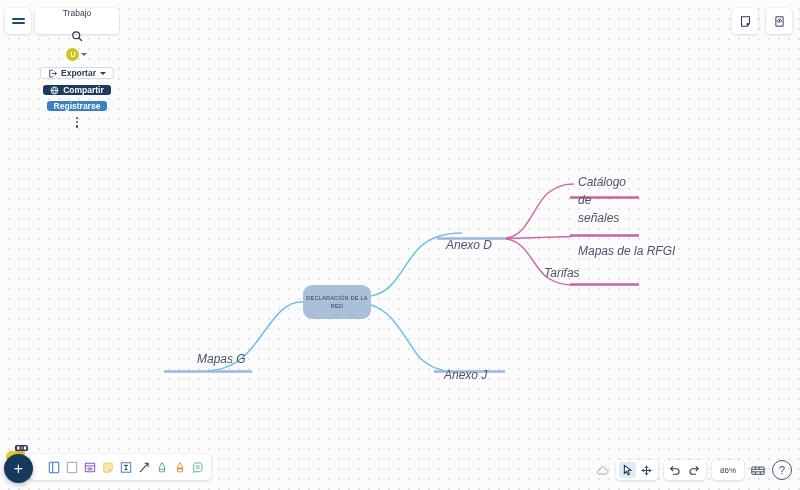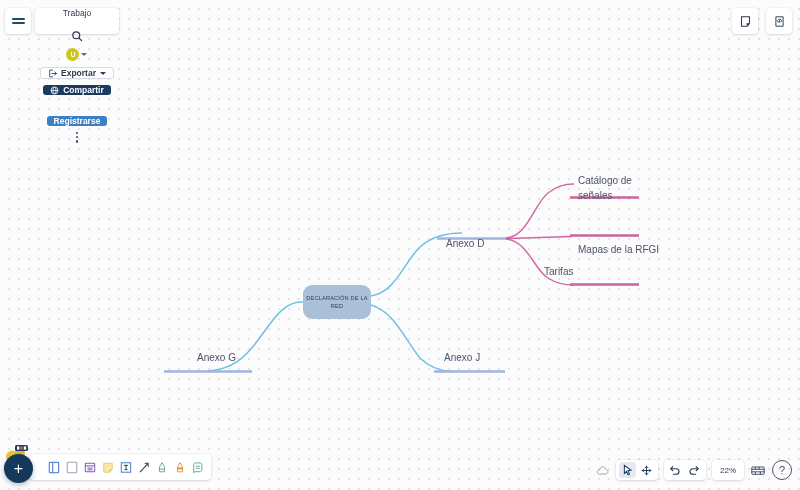--- a/index.html
+++ b/index.html
@@ -73,40 +73,41 @@
     height: 18px; padding: 0 7px;
     border-radius: 3px;
     font-size: 8.5px; white-space: nowrap;
     cursor: pointer;
     font-weight: bold;
   }
   .btn-outline {
     background: #ffffff; border: 1px solid #d6dae2; color: #2f3b52;
   }
   .btn-dark { background: #1b3a5c; color: #ffffff; }
-  .btn-blue { background: #3d80c2; color: #ffffff; margin-top: 15px; }
+  .btn-blue { background: #3d80c2; color: #ffffff; }
   .kebab { display: flex; flex-direction: column; gap: 2px; padding: 0 5px; cursor: pointer; }
   .kebab i { width: 2.2px; height: 2.2px; border-radius: 50%; background: #3b475e; display: block; }
 
   
   .tr-group { position: absolute; right: 8px; top: 8px; display: flex; gap: 8px; }
   .tr-btn {
     width: 26px; height: 26px; background: #ffffff; border-radius: 4px;
     box-shadow: 0 1px 3px rgba(30,40,70,.16), 0 0 0 .5px rgba(40,50,80,.05);
     display: flex; align-items: center; justify-content: center; cursor: pointer;
   }
 
   
   #canvas { position: absolute; inset: 0; }
   .node-label {
     position: absolute;
-    font-size: 10px;
+    font-size: 12px;
     color: #4b5468;
     white-space: nowrap;
     cursor: pointer;
+    font-style: italic;
   }
   .node-label.wrap { white-space: normal; width: 58px; line-height: 1.5; }
 
   .central {
     position: absolute;
     left: 303px; top: 285px;
     width: 68px; height: 34px;
     background: #a9c0d8;
     border-radius: 9px;
     display: flex; align-items: center; justify-content: center;
@@ -243,22 +244,22 @@
     <path d="M506 238.5 L 572 236.5" fill="none" stroke="#d2669f" stroke-width="1.4"></path>
     <line x1="570" y1="235.5" x2="639" y2="235.5" stroke="#c9659c" stroke-width="2.6"></line>
 
     <path d="M506 239 C 528 241, 534 270, 548 278 C 557 284, 565 285, 574 285" fill="none" stroke="#d2669f" stroke-width="1.4"></path>
     <line x1="570" y1="284.5" x2="639" y2="284.5" stroke="#c9659c" stroke-width="2.6"></line>
   </svg>
 
   <div class="central">DECLARACIÓN DE LA RED</div>
 
   <div class="node-label" style="left:446px; top:222px;margin-top:16px;">Anexo D</div>
-  <div class="node-label" style="left:197px; top:352px;">Anexo G</div>
-  <div class="node-label" style="left:444px; top:352px;">Anexo J</div>
+  <div class="node-label" style="left:197px; top:352px;">Mapas G</div>
+  <div class="node-label" style="left:444px; top:368px;">Anexo J</div>
 
   <div class="node-label wrap" style="left:578px; top:173px;">Catálogo de señales</div>
   <div class="node-label" style="left:578px; top:222px;margin-top:22px;">Mapas de la RFGI</div>
   <div class="node-label" style="left:544px; top:266px;">Tarifas</div>
 
   <svg class="fab-deco" width="26" height="20" viewBox="0 0 26 20">
     <ellipse cx="6" cy="13" rx="6" ry="6.5" fill="#e8c93c"></ellipse>
     <ellipse cx="14" cy="9" rx="5" ry="5.5" fill="#d9b836"></ellipse>
     <rect x="9" y="1" width="13" height="6" rx="1.6" fill="#1d3f63"></rect>
     <rect x="11" y="2.4" width="2.4" height="3.2" fill="#ffffff"></rect>
@@ -355,21 +356,21 @@
         </svg>
       </span>
       <span class="pill-item">
         <svg width="12" height="11" viewBox="0 0 14 13" fill="none" stroke="#2c3a52" stroke-width="1.3" stroke-linecap="round" stroke-linejoin="round">
           <path d="M12 4.4H5.8C3.8 4.4 2.2 5.9 2.2 7.7S3.8 11 5.8 11H9"></path>
             <path d="M9.6 2l2.4 2.4-2.4 2.4"></path>
         </svg>
       </span>
     </div>
     <div class="pill">
-      <span class="zoom-txt">22%</span>
+      <span class="zoom-txt">86%</span>
     </div>
     <span class="pill-item" style="width:16px">
       <svg width="14" height="11" viewBox="0 0 18 13" fill="none" stroke="#2c3a52" stroke-width="1.1">
         <rect x="1" y="2" width="16" height="9.4" rx="1"></rect>
         <line x1="1" y1="5" x2="17" y2="5"></line>
           <line x1="1" y1="8.2" x2="17" y2="8.2"></line>
         <line x1="5.6" y1="2" x2="5.6" y2="5"></line>
           <line x1="10.4" y1="2" x2="10.4" y2="5"></line>
         <line x1="5.6" y1="8.2" x2="5.6" y2="11.4"></line>
           <line x1="12" y1="8.2" x2="12" y2="11.4"></line>

